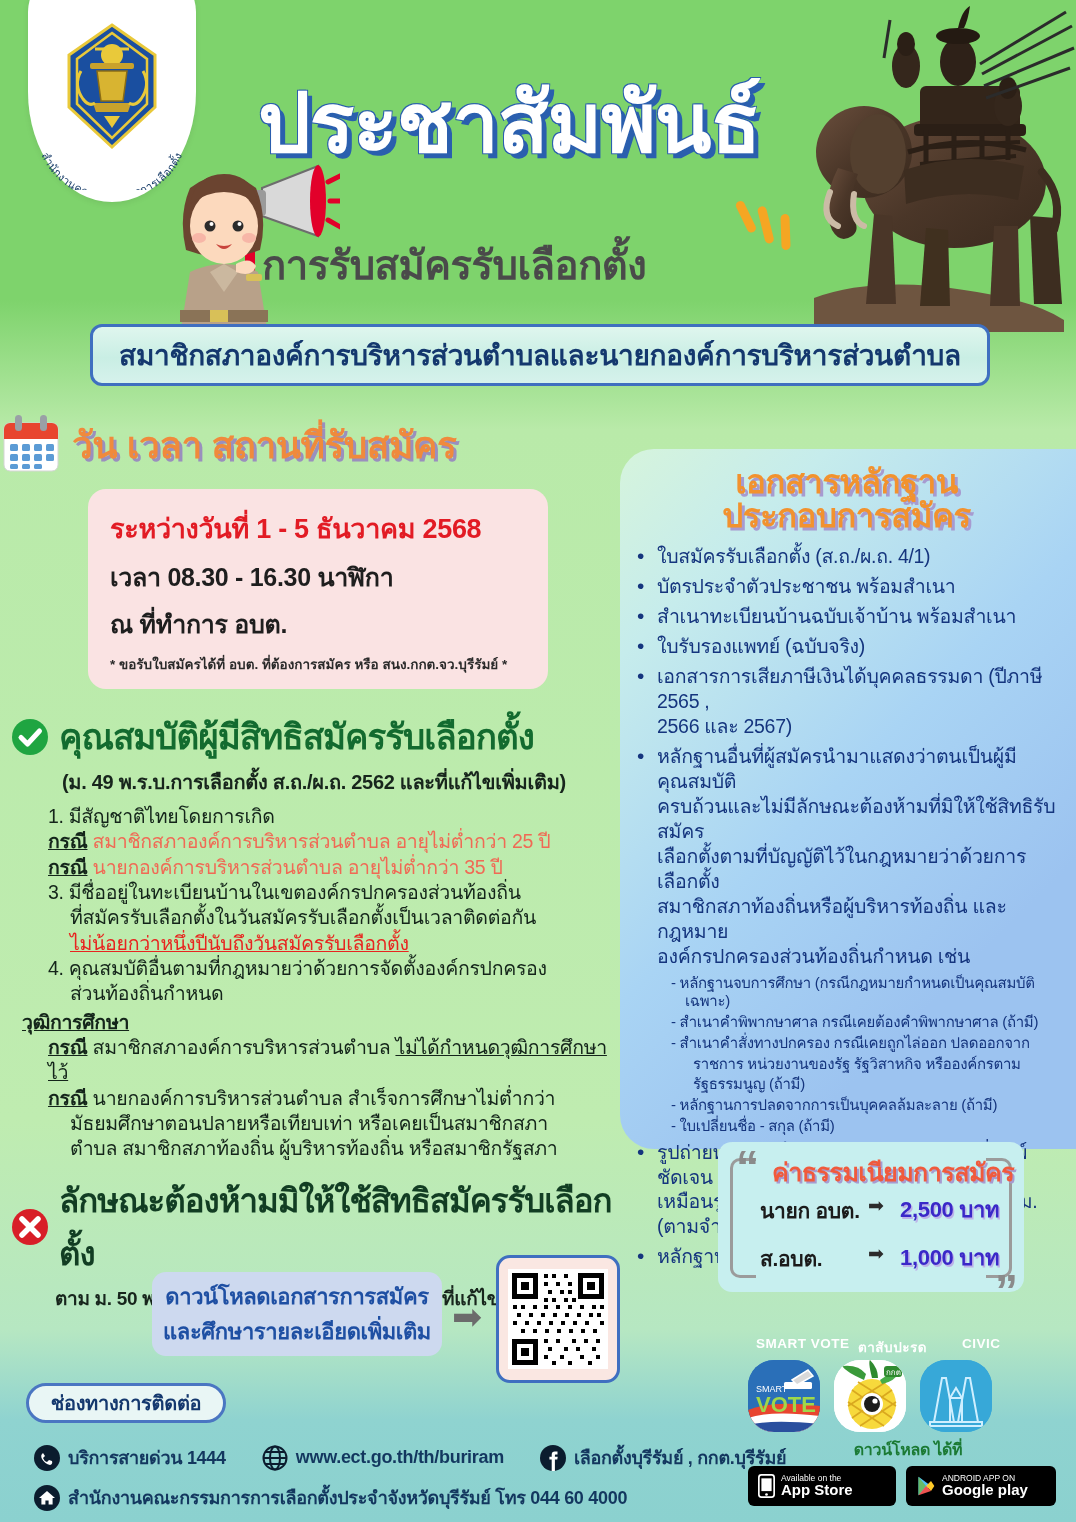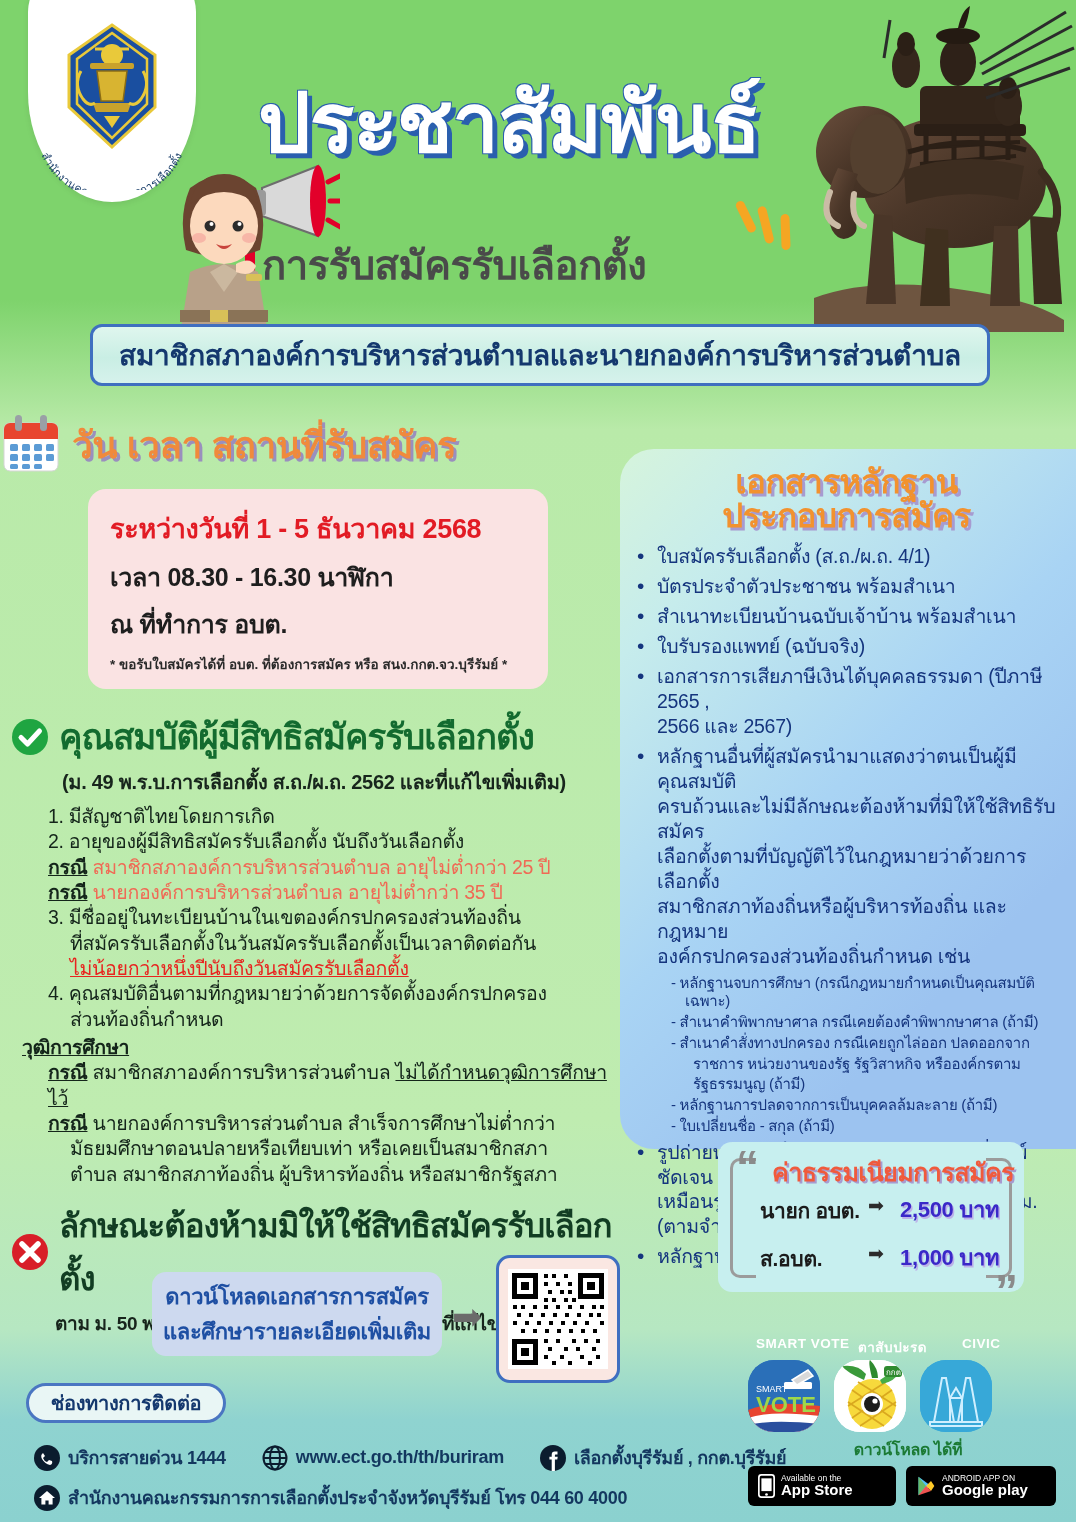--- a/index.html
+++ b/index.html
@@ -373,21 +373,20 @@
           <circle cx="20" cy="20" r="18" fill="#1fa541"></circle>
           <path d="M11 20.5 l6.5 6.5 L29.5 14" stroke="#fff" stroke-width="5" fill="none" stroke-linecap="round" stroke-linejoin="round"></path>
         </svg>
       </div>
       <div class="head-green">คุณสมบัติผู้มีสิทธิสมัครรับเลือกตั้ง</div>
     </div>
     <div class="sub-law">(ม. 49 พ.ร.บ.การเลือกตั้ง ส.ถ./ผ.ถ. 2562 และที่แก้ไขเพิ่มเติม)</div>
 
     <div class="qual-list">
       <div class="qi">1. มีสัญชาติไทยโดยการเกิด</div>
-      <div class="qi">2. อายุของผู้มีสิทธิสมัครรับเลือกตั้ง นับถึงวันเลือกตั้ง</div>
       <div class="qi lbl-row">
         <span class="kase">กรณี</span>
         <span class="salmon">สมาชิกสภาองค์การบริหารส่วนตำบล อายุไม่ต่ำกว่า 25 ปี</span>
       </div>
       <div class="qi lbl-row">
         <span class="kase">กรณี</span>
         <span class="salmon">นายกองค์การบริหารส่วนตำบล อายุไม่ต่ำกว่า 35 ปี</span>
       </div>
       <div class="qi">3. มีชื่ออยู่ในทะเบียนบ้านในเขตองค์กรปกครองส่วนท้องถิ่น</div>
       <div class="qi indent">ที่สมัครรับเลือกตั้งในวันสมัครรับเลือกตั้งเป็นเวลาติดต่อกัน</div>

